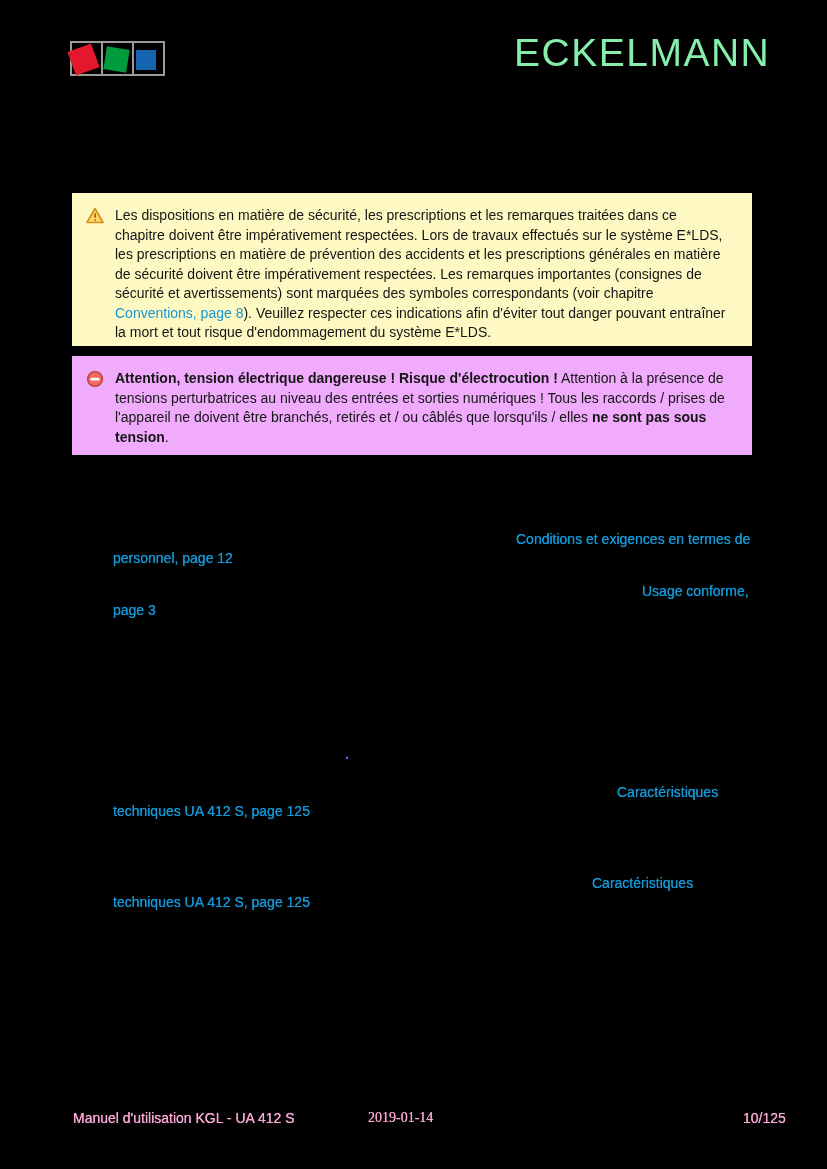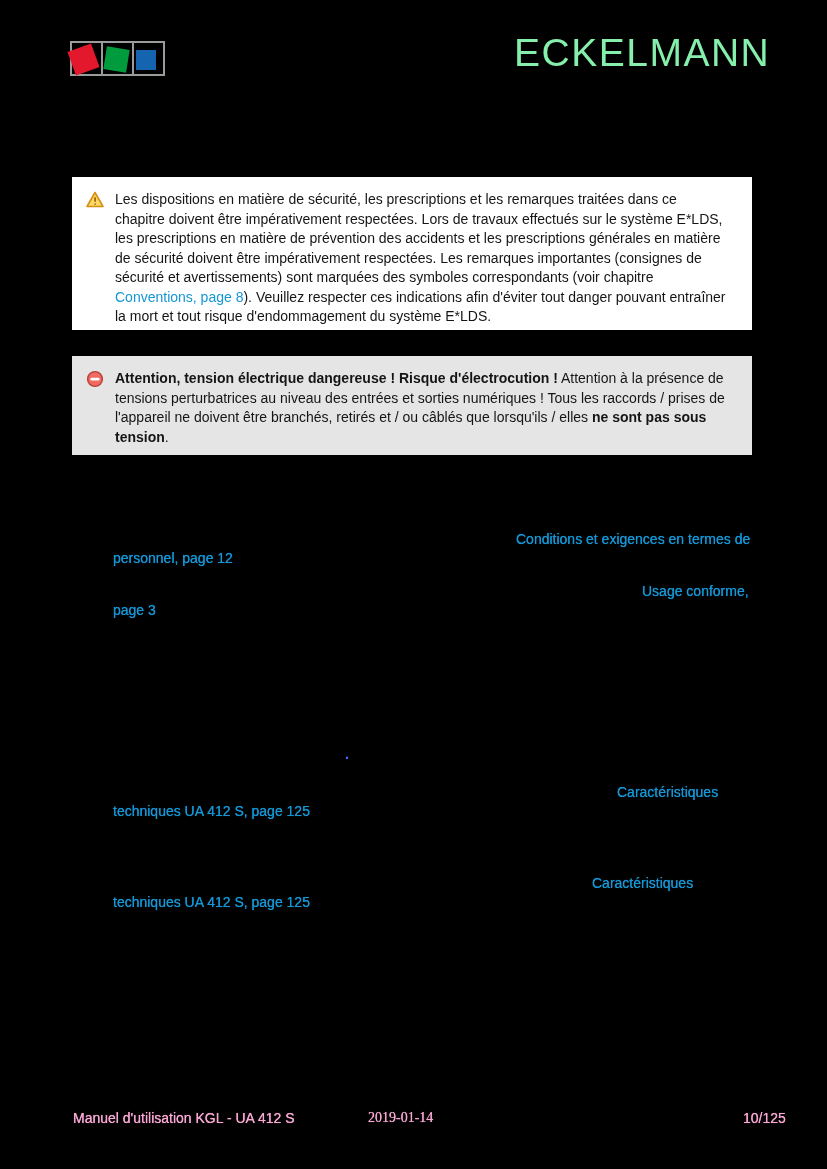--- a/index.html
+++ b/index.html
@@ -15,22 +15,22 @@
   .sq{position:absolute;}
   .sq-red{width:25px;height:25px;background:#e4182d;left:-1px;top:4px;transform:rotate(-20deg);}
   .sq-green{width:23px;height:23px;background:#009b3c;left:2px;top:5px;transform:rotate(9deg);}
   .sq-blue{width:20px;height:20px;background:#1464af;left:2px;top:7px;}
   .wordmark{
     position:absolute;left:514px;top:31px;
     font-size:39px;font-weight:400;letter-spacing:1.5px;color:#86efac;white-space:nowrap;
   }
   
   .notice{position:absolute;left:70px;width:684px;box-sizing:border-box;border:2px solid #000;}
-  .notice-warning{top:175px;height:157px;background:#ffffff;}
-  .notice-danger{top:354px;height:103px;background:#e5e5e5;}
+  .notice-warning{top:191px;height:157px;background:#fef9c3;}
+  .notice-danger{top:354px;height:103px;background:#f0abfc;}
   .notice .nicon{position:absolute;left:14px;top:14px;width:18px;height:18px;}
   .notice p{
     margin:0;position:absolute;left:43px;right:24px;top:13px;
     font-size:14px;line-height:19.5px;color:#151515;text-align:left;
   }
   .seg-normal{font-weight:normal;}
   .seg-bold{font-weight:bold;}
   .seg-link{color:#1596d5;}
   
   .frag{

